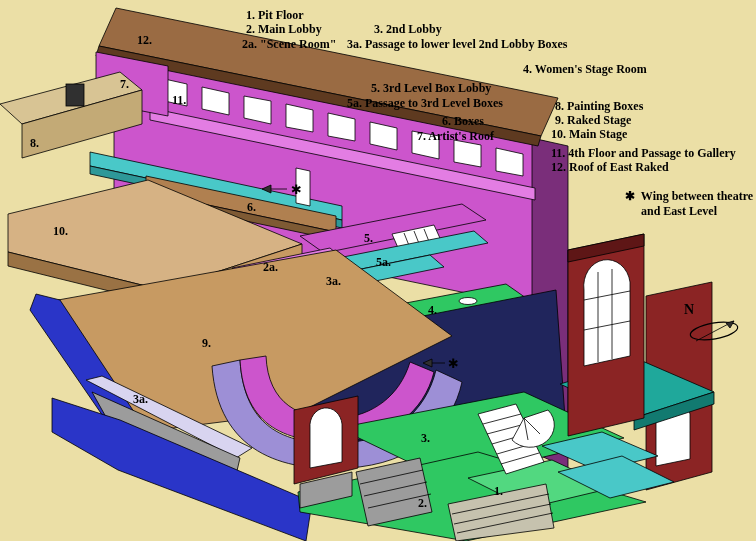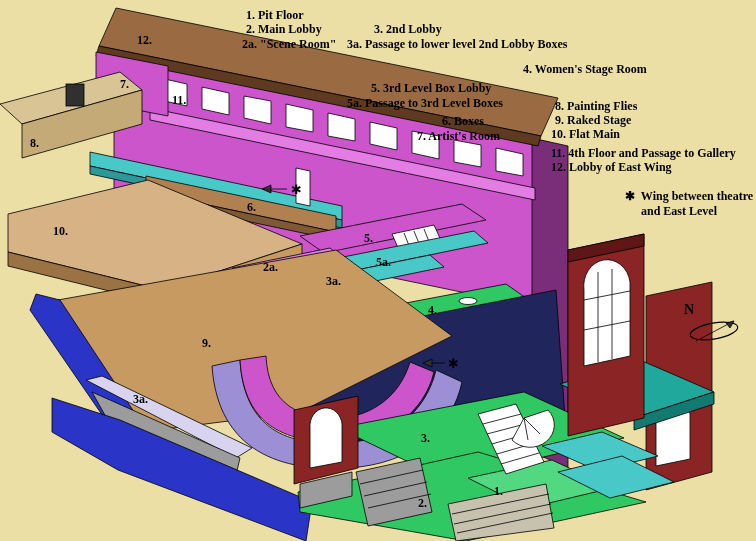--- a/index.html
+++ b/index.html
@@ -204,21 +204,21 @@
 <div>
   <div class="label" style="left:246px;top:8px"><span>1.</span> <span>Pit Floor</span></div>
   <div class="label" style="left:246px;top:22px"><span>2.</span> <span>Main Lobby</span></div>
   <div class="label" style="left:242px;top:37px"><span>2a.</span> <span>"Scene Room"</span></div>
   <div class="label" style="left:374px;top:22px"><span>3.</span> <span>2nd Lobby</span></div>
   <div class="label" style="left:347px;top:37px"><span>3a.</span> <span>Passage to lower level 2nd Lobby Boxes</span></div>
   <div class="label" style="left:523px;top:62px"><span>4.</span> <span>Women's Stage Room</span></div>
   <div class="label" style="left:371px;top:81px"><span>5.</span> <span>3rd Level Box Lobby</span></div>
   <div class="label" style="left:347px;top:96px"><span>5a.</span> <span>Passage to 3rd Level Boxes</span></div>
   <div class="label" style="left:442px;top:114px"><span>6.</span> <span>Boxes</span></div>
-  <div class="label" style="left:417px;top:129px"><span>7.</span> <span>Artist's Room</span></div>
-  <div class="label" style="left:555px;top:99px"><span>8.</span> <span>Painting Flies</span></div>
+  <div class="label" style="left:417px;top:129px"><span>7.</span> <span>Artist's Roof</span></div>
+  <div class="label" style="left:555px;top:99px"><span>8.</span> <span>Painting Boxes</span></div>
   <div class="label" style="left:555px;top:113px"><span>9.</span> <span>Raked Stage</span></div>
-  <div class="label" style="left:551px;top:127px"><span>10.</span> <span>Flat Main</span></div>
+  <div class="label" style="left:551px;top:127px"><span>10.</span> <span>Main Stage</span></div>
   <div class="label" style="left:551px;top:146px"><span>11.</span> <span>4th Floor and Passage to Gallery</span></div>
-  <div class="label" style="left:551px;top:160px"><span>12.</span> <span>Lobby of East Wing</span></div>
+  <div class="label" style="left:551px;top:160px"><span>12.</span> <span>Roof of East Raked</span></div>
   <div class="label" style="left:625px;top:189px"><span>✱</span>&nbsp; <span>Wing between theatre</span></div>
   <div class="label" style="left:641px;top:204px"><span>and East Level</span></div>
 </div>
 
 </body></html>

